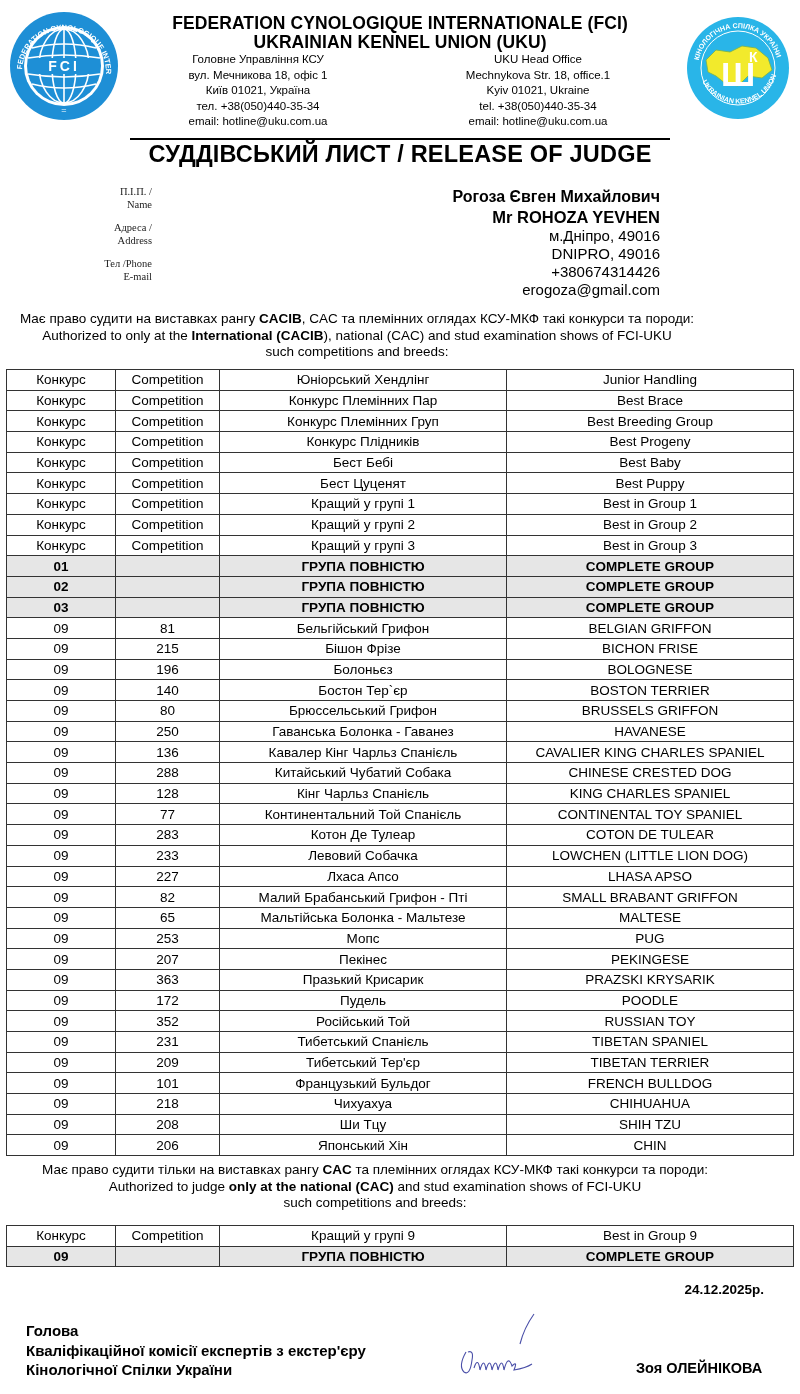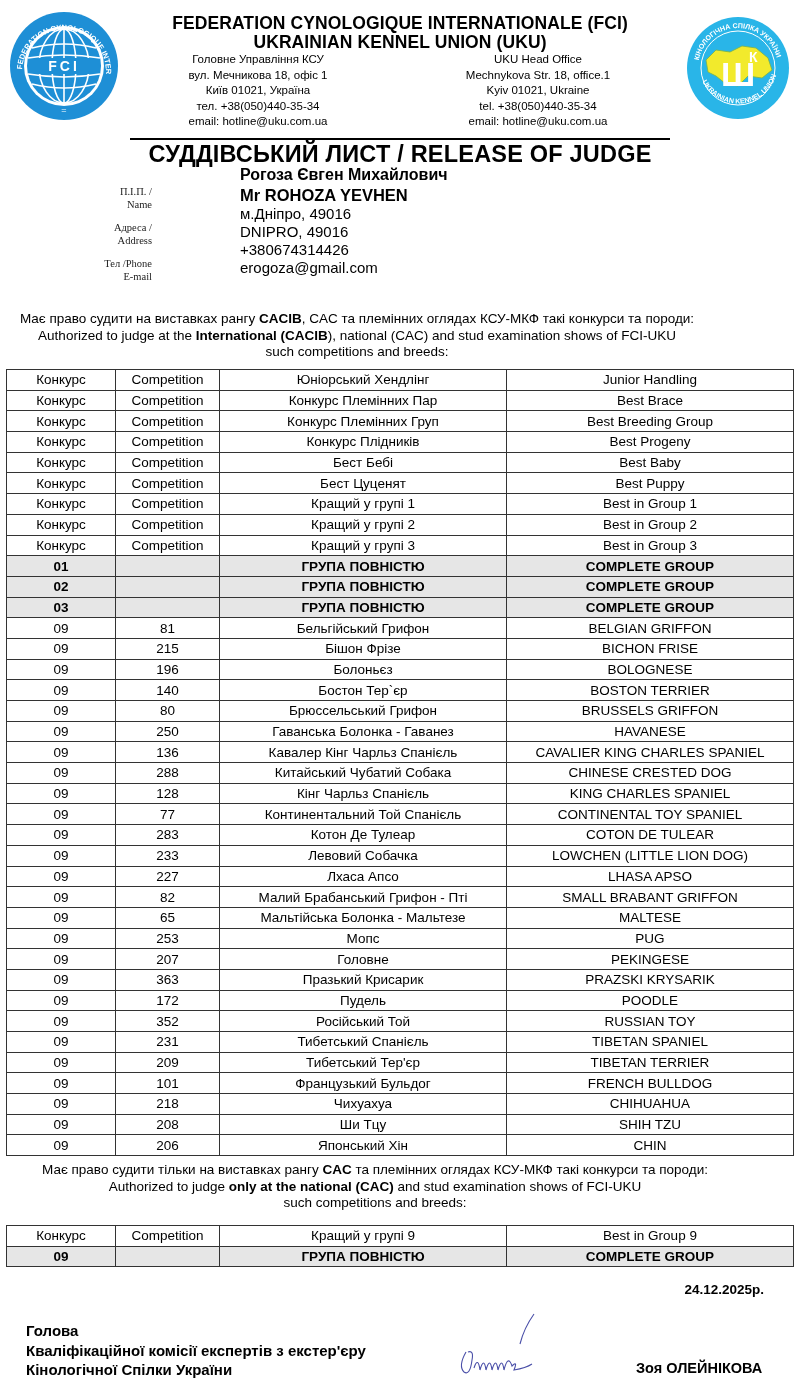--- a/index.html
+++ b/index.html
@@ -16,21 +16,21 @@
   .addr.en { left: 438px; }
   .hr-top { position: absolute; left: 130px; top: 138px; width: 540px; height: 2px; background: #000; }
 
   .doc-title { position: absolute; left: 0; top: 141px; width: 800px; text-align: center;
                font-weight: bold; font-size: 23.5px; letter-spacing: 0.2px; }
 
   .info-labels { position: absolute; left: 80px; top: 186px; width: 72px; text-align: right;
                  font-family: "Liberation Serif", serif; font-size: 10.5px; color: #222; }
   .info-labels .lbl { line-height: 12.5px; }
   .info-labels .grp { margin-bottom: 11px; text-align: right; }
-  .info-values { position: absolute; left: 240px; top: 165px; width: 420px; text-align: left; font-size: 15px; }
+  .info-values { position: absolute; left: 240px; top: 187px; width: 420px; text-align: right; font-size: 15px; }
   .info-values .name { font-weight: bold; font-size: 16px; line-height: 20px; }
   .info-values .name2 { font-weight: bold; font-size: 16.5px; line-height: 20px; }
   .info-values .v { line-height: 18px; }
 
   .auth-text { position: absolute; left: 0; width: 714px; text-align: center; font-size: 13.5px; line-height: 16.5px; }
   .auth1 { top: 311px; }
   .auth2 { top: 1162px; padding-left: 36px; }
   .auth-text b { font-weight: bold; }
 
   table.breeds { position: absolute; left: 6px; width: 787px; border-collapse: collapse; table-layout: fixed; font-size: 13.5px; }
@@ -126,21 +126,21 @@
   <div class="name">Рогоза Євген Михайлович</div>
   <div class="name2">Mr ROHOZA YEVHEN</div>
   <div class="v">м.Дніпро, 49016</div>
   <div class="v">DNIPRO, 49016</div>
   <div class="v">+380674314426</div>
   <div class="v">erogoza@gmail.com</div>
 </div>
 
 <div class="auth-text auth1">
   <div><span>Має право судити на виставках рангу </span><b>CACIB</b><span>, CAC та племінних оглядах КСУ-МКФ  такі конкурси та породи:</span></div>
-  <div><span>Authorized to judge at the </span><b>International (CACIB</b><span>), national (CAC) and stud examination shows of FCI-UKU</span></div>
+  <div><span>Authorized to only at the </span><b>International (CACIB</b><span>), national (CAC) and stud examination shows of FCI-UKU</span></div>
   <div>such competitions and breeds:</div>
 </div>
 
 <table class="breeds t1" id="table-international">
   <colgroup>
       <col class="c1">
       <col class="c2">
       <col class="c3">
       <col class="c4">
     </colgroup>
@@ -309,21 +309,21 @@
       </tr>
       <tr>
         <td>09</td>
         <td>253</td>
         <td>Мопс</td>
         <td>PUG</td>
       </tr>
       <tr>
         <td>09</td>
         <td>207</td>
-        <td>Головне</td>
+        <td>Пекінес</td>
         <td>PEKINGESE</td>
       </tr>
       <tr>
         <td>09</td>
         <td>363</td>
         <td>Празький Крисарик</td>
         <td>PRAZSKI KRYSARIK</td>
       </tr>
       <tr>
         <td>09</td>

